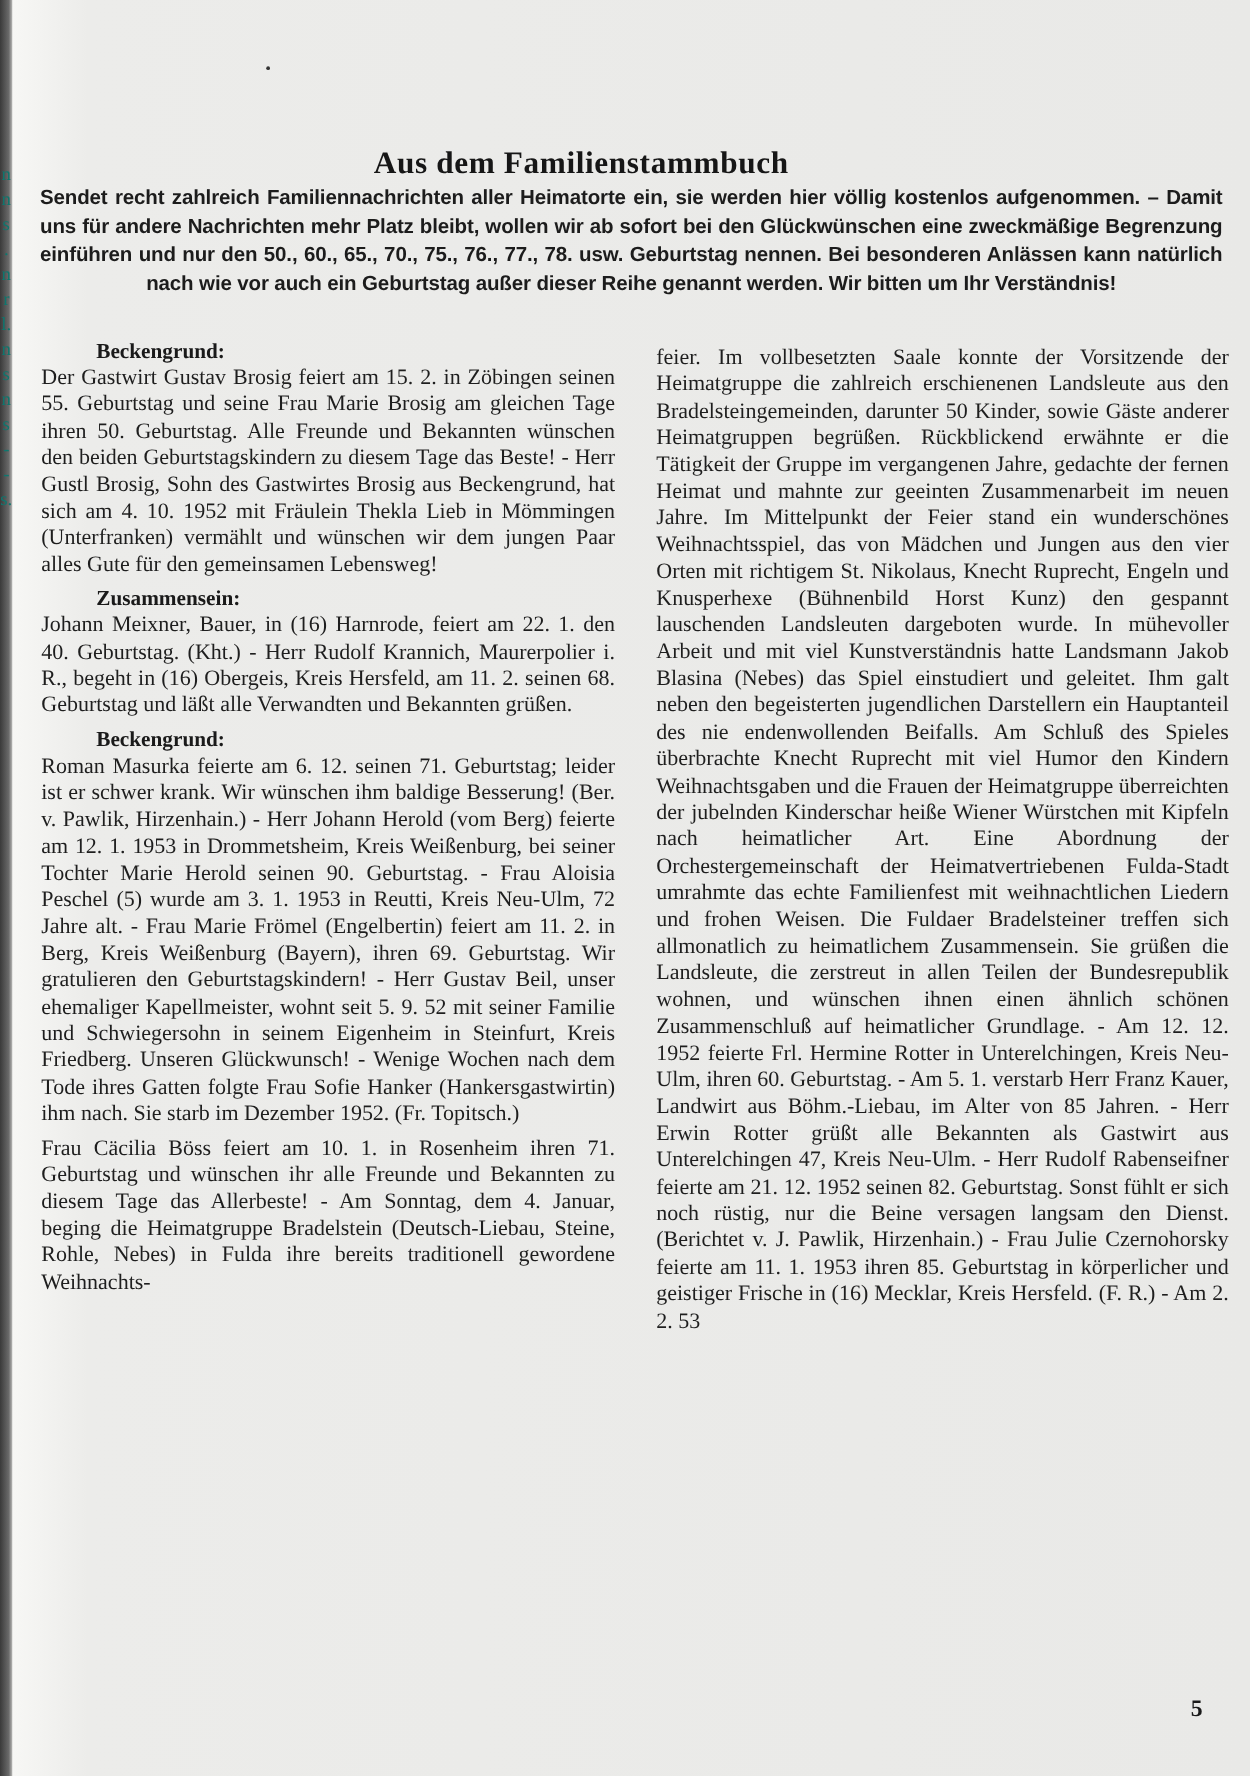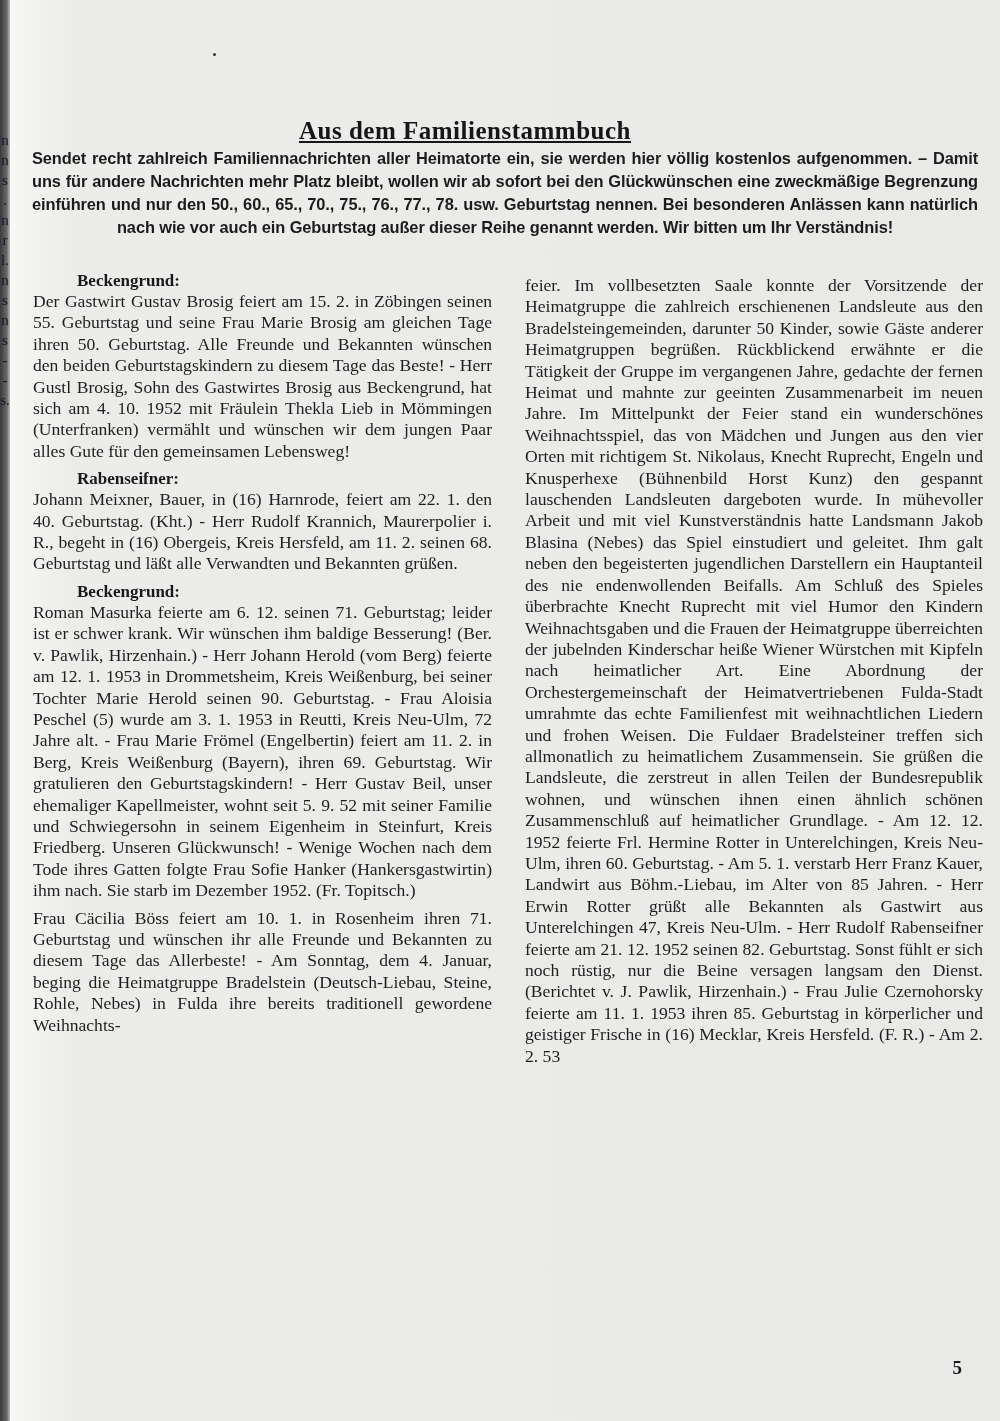--- a/index.html
+++ b/index.html
@@ -10,30 +10,30 @@
     font-family: "DejaVu Serif", "Liberation Serif", serif;
     color: #1a1a1a;
   }
   .gutter {
     position: absolute; left: 0; top: 0; width: 10px; height: 1421px;
     background: linear-gradient(to right, #3a3a3a, #6a6a6a 70%, #bdbdbb);
   }
   .prev-edge {
     position: absolute; left: 0; top: 130px; width: 10px;
     font-family: "Liberation Serif", serif; font-size: 15px; line-height: 20px;
-    color: #0f172a; text-align: center; overflow: hidden;
+    color: #0f766e; text-align: center; overflow: hidden;
   }
   .page {
     position: absolute; left: 10px; top: 0; width: 990px; height: 1421px;
     background: linear-gradient(to right, #f7f7f5 0px, #ececea 60px, #e9e9e7 100%);
   }
   .title {
     position: absolute; top: 100px; left: 0; width: 910px; text-align: center;
     font-family: "Liberation Serif", serif; font-weight: bold; font-size: 25px;
-    letter-spacing: 0.5px; color: #161616; text-decoration: underline;
+    letter-spacing: 0.5px; color: #161616;
   }
   .intro {
     position: absolute; top: 131px; left: 22px; width: 946px;
     font-family: "Liberation Sans", sans-serif; font-weight: bold;
     font-size: 16.4px; line-height: 23px; color: #1c1c1c;
     text-align: justify; text-align-last: center; letter-spacing: -0.1px;
   }
   .col {
     position: absolute; top: 270px;
     font-family: "Liberation Serif", serif; font-size: 17.6px; line-height: 21.4px;
@@ -68,21 +68,21 @@
   <h1 class="title">Aus dem Familienstammbuch</h1>
 
   <p class="intro">Sendet recht zahlreich Familiennachrichten aller Heimatorte ein, sie werden hier völlig kostenlos aufgenommen. – Damit uns für andere Nachrichten mehr Platz bleibt, wollen wir ab sofort bei den Glückwünschen eine zweckmäßige Begrenzung einführen und nur den 50., 60., 65., 70., 75., 76., 77., 78. usw. Geburtstag nennen. Bei besonderen Anlässen kann natürlich nach wie vor auch ein Geburtstag außer dieser Reihe genannt werden. Wir bitten um Ihr Verständnis!</p>
 
   <div class="col col-left">
     <div class="section">
       <div class="section-head">Beckengrund:</div>
       <p class="section-body">Der Gastwirt Gustav Brosig feiert am 15. 2. in Zöbingen seinen 55. Geburtstag und seine Frau Marie Brosig am gleichen Tage ihren 50. Geburtstag. Alle Freunde und Bekannten wünschen den beiden Geburtstagskindern zu diesem Tage das Beste! - Herr Gustl Brosig, Sohn des Gastwirtes Brosig aus Beckengrund, hat sich am 4. 10. 1952 mit Fräulein Thekla Lieb in Mömmingen (Unterfranken) vermählt und wünschen wir dem jungen Paar alles Gute für den gemeinsamen Lebensweg!</p>
     </div>
     <div class="section">
-      <div class="section-head">Rabenseifner:</div>
+      <div class="section-head">Zusammensein:</div>
       <p class="section-body">Johann Meixner, Bauer, in (16) Harnrode, feiert am 22. 1. den 40. Geburtstag. (Kht.) - Herr Rudolf Krannich, Maurerpolier i. R., begeht in (16) Obergeis, Kreis Hersfeld, am 11. 2. seinen 68. Geburtstag und läßt alle Verwandten und Bekannten grüßen.</p>
     </div>
     <div class="section">
       <div class="section-head">Beckengrund:</div>
       <p class="section-body">Roman Masurka feierte am 6. 12. seinen 71. Geburtstag; leider ist er schwer krank. Wir wünschen ihm baldige Besserung! (Ber. v. Pawlik, Hirzenhain.) - Herr Johann Herold (vom Berg) feierte am 12. 1. 1953 in Drommetsheim, Kreis Weißenburg, bei seiner Tochter Marie Herold seinen 90. Geburtstag. - Frau Aloisia Peschel (5) wurde am 3. 1. 1953 in Reutti, Kreis Neu-Ulm, 72 Jahre alt. - Frau Marie Frömel (Engelbertin) feiert am 11. 2. in Berg, Kreis Weißenburg (Bayern), ihren 69. Geburtstag. Wir gratulieren den Geburtstagskindern! - Herr Gustav Beil, unser ehemaliger Kapellmeister, wohnt seit 5. 9. 52 mit seiner Familie und Schwiegersohn in seinem Eigenheim in Steinfurt, Kreis Friedberg. Unseren Glückwunsch! - Wenige Wochen nach dem Tode ihres Gatten folgte Frau Sofie Hanker (Hankersgastwirtin) ihm nach. Sie starb im Dezember 1952. (Fr. Topitsch.)</p>
     </div>
     <div class="section">
       <p class="section-body">Frau Cäcilia Böss feiert am 10. 1. in Rosenheim ihren 71. Geburtstag und wünschen ihr alle Freunde und Bekannten zu diesem Tage das Allerbeste! - Am Sonntag, dem 4. Januar, beging die Heimatgruppe Bradelstein (Deutsch-Liebau, Steine, Rohle, Nebes) in Fulda ihre bereits traditionell gewordene Weihnachts-</p>
     </div>
   </div>

